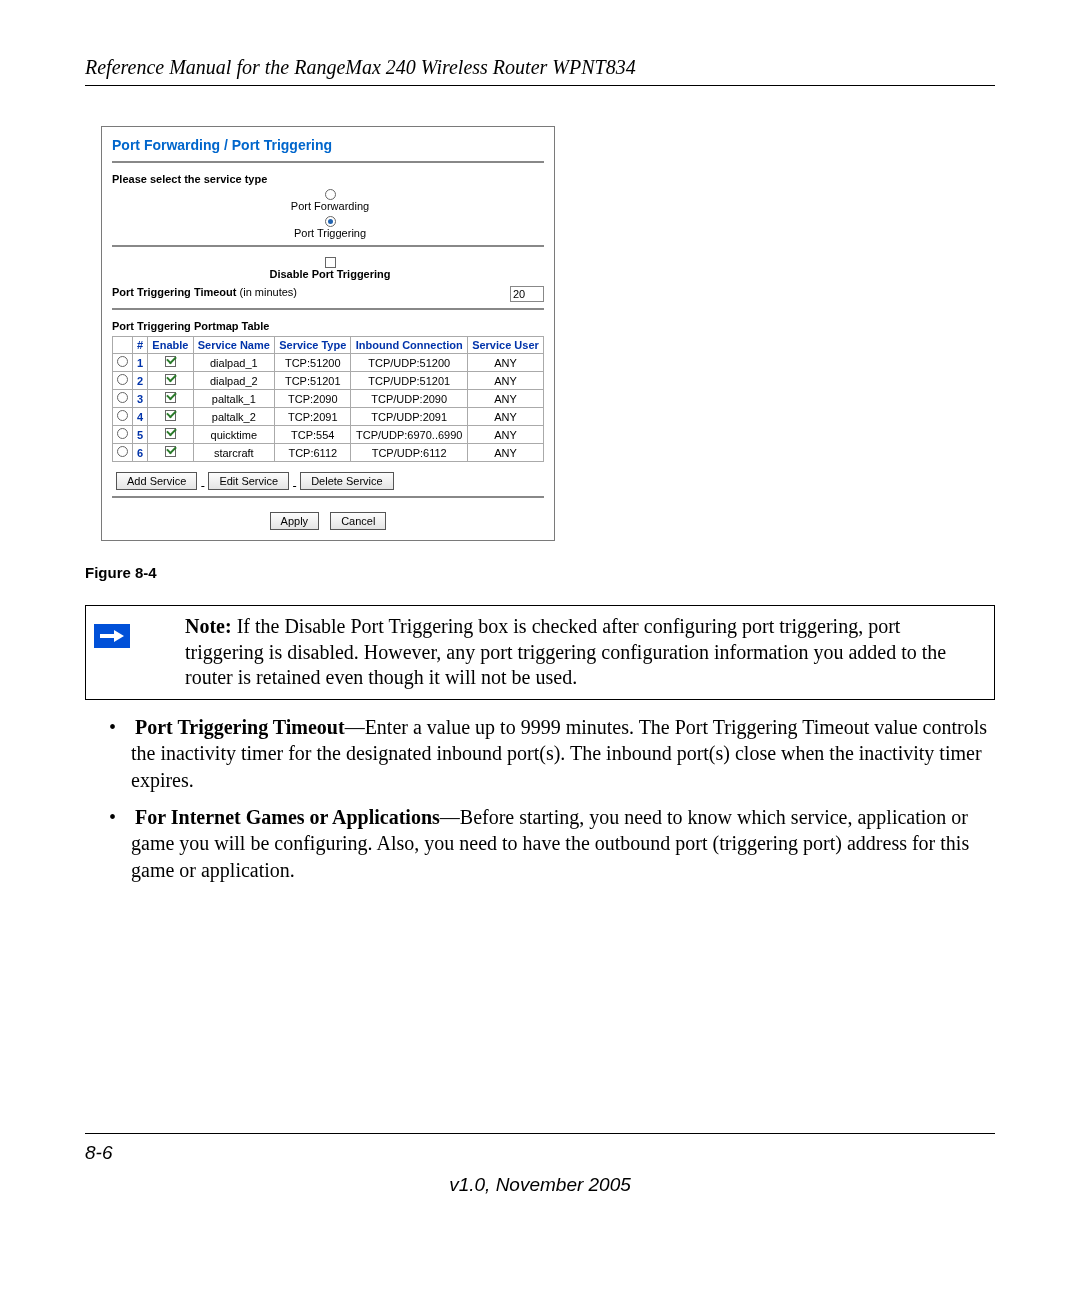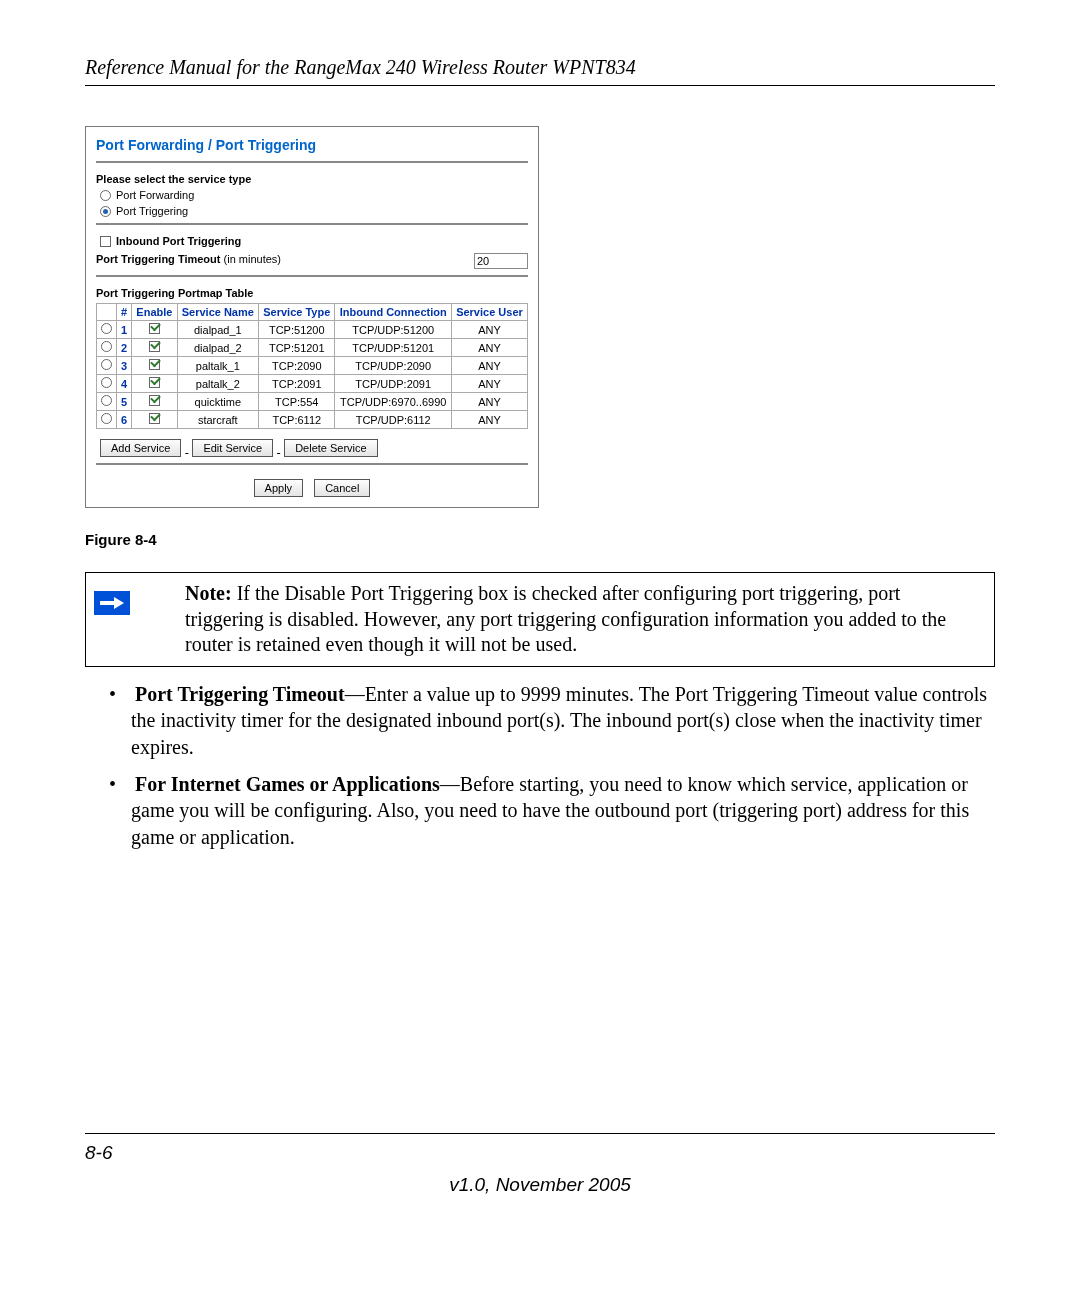--- a/index.html
+++ b/index.html
@@ -22,21 +22,21 @@
     margin-bottom: 6px;
   }
   .top-rule {
     border: none;
     border-top: 1.5px solid #000;
     margin: 0 0 40px 0;
   }
   .screenshot {
     border: 1px solid #7a7a7a;
     width: 454px;
-    margin-left: 0px;
+    margin-left: 16px;
     padding: 8px 10px 10px 10px;
     font-family: Arial, Helvetica, sans-serif;
     font-size: 11px;
     color: #000;
     background: #fff;
   }
   .ss-title {
     color: #0066cc;
     font-weight: bold;
     font-size: 14px;
@@ -47,22 +47,22 @@
     border-top: 2px solid #888;
     margin: 6px 0 10px 0;
   }
   .ss-label-bold {
     font-weight: bold;
     font-size: 11px;
   }
   .radio-row, .check-row {
     display: flex;
     align-items: center;
-    gap: 5px;
     margin: 4px 0 4px 4px;
+    flex-direction: column;
   }
   .radio {
     width: 11px; height: 11px;
     border: 1px solid #666;
     border-radius: 50%;
     display: inline-block;
     position: relative;
     background: #fff;
   }
   .radio.selected::after {
@@ -89,21 +89,21 @@
     border-bottom: 2px solid #2a7a2a;
     transform: rotate(-45deg);
   }
   .timeout-row {
     display: flex;
     justify-content: space-between;
     margin-top: 6px;
   }
   .timeout-input {
     border: 1px solid #888;
-    width: 54px;
+    width: 34px;
     height: 16px;
     font-size: 11px;
     padding: 0 2px;
     font-family: Arial, sans-serif;
   }
   .portmap-table {
     border-collapse: collapse;
     width: 100%;
     margin-top: 4px;
     font-size: 11px;
@@ -235,21 +235,21 @@
     </div>
     <div class="radio-row">
       <span class="radio selected"></span>
       <span>Port Triggering</span>
     </div>
 
     <hr class="ss-rule">
 
     <div class="check-row">
       <span class="checkbox"></span>
-      <span class="ss-label-bold">Inbound Port Triggering</span>
+      <span class="ss-label-bold">Disable Port Triggering</span>
     </div>
     <div class="timeout-row">
       <span>
         <span class="ss-label-bold">Port Triggering Timeout</span><span class="timeout-label-plain"> (in minutes)</span>
       </span>
       <input class="timeout-input" value="20" style="">
     </div>
 
     <hr class="ss-rule">
 

